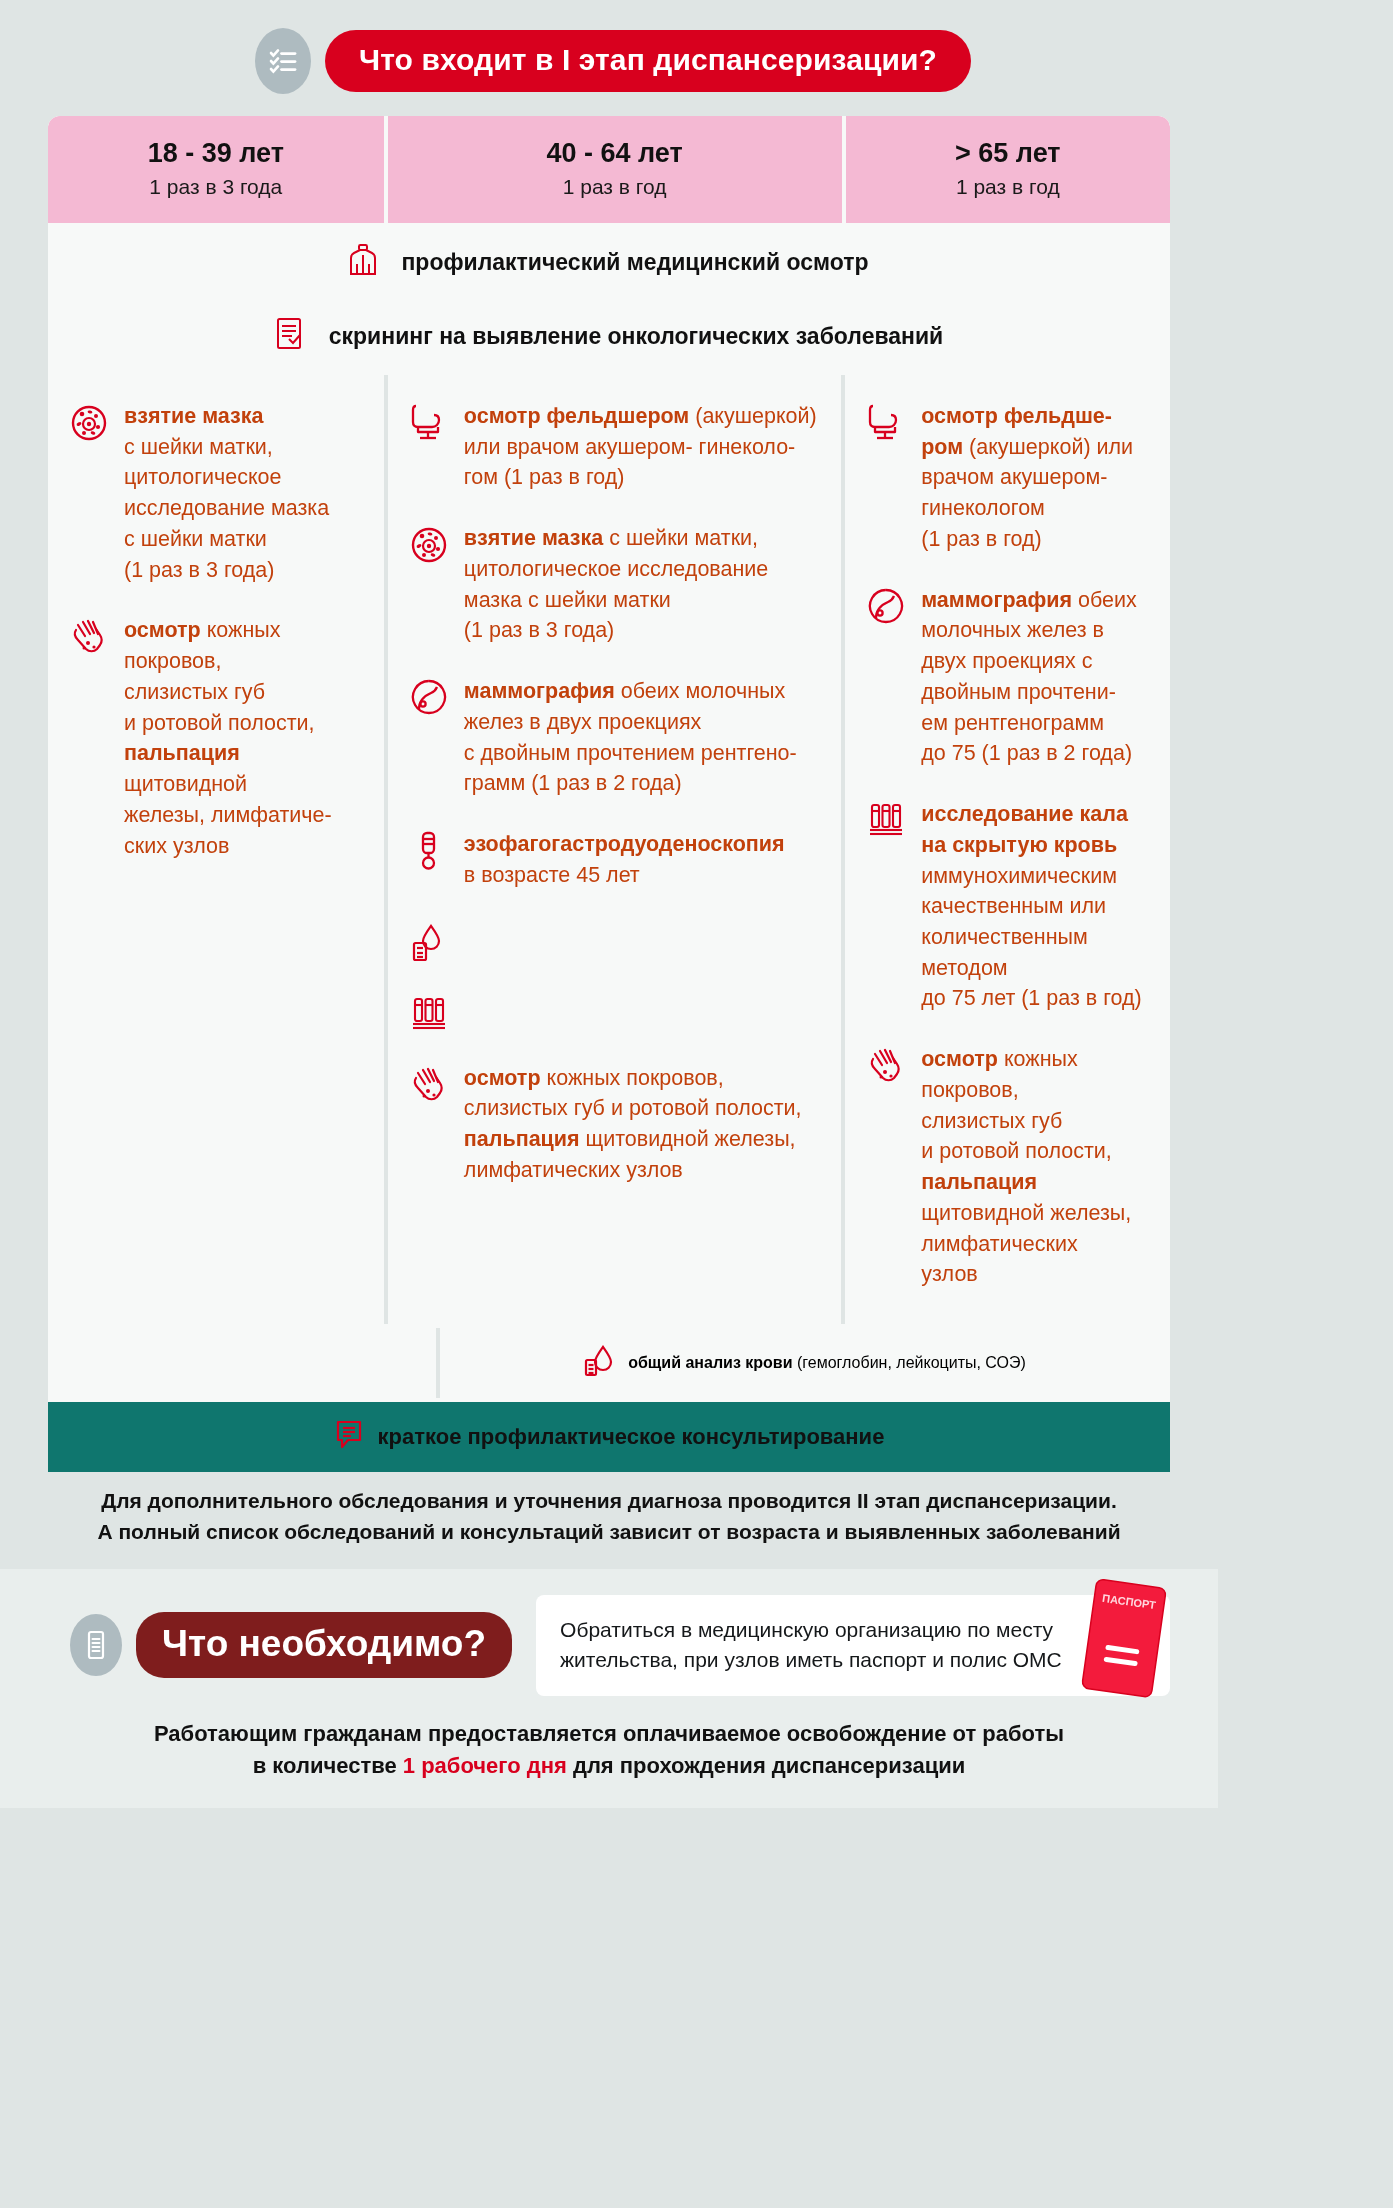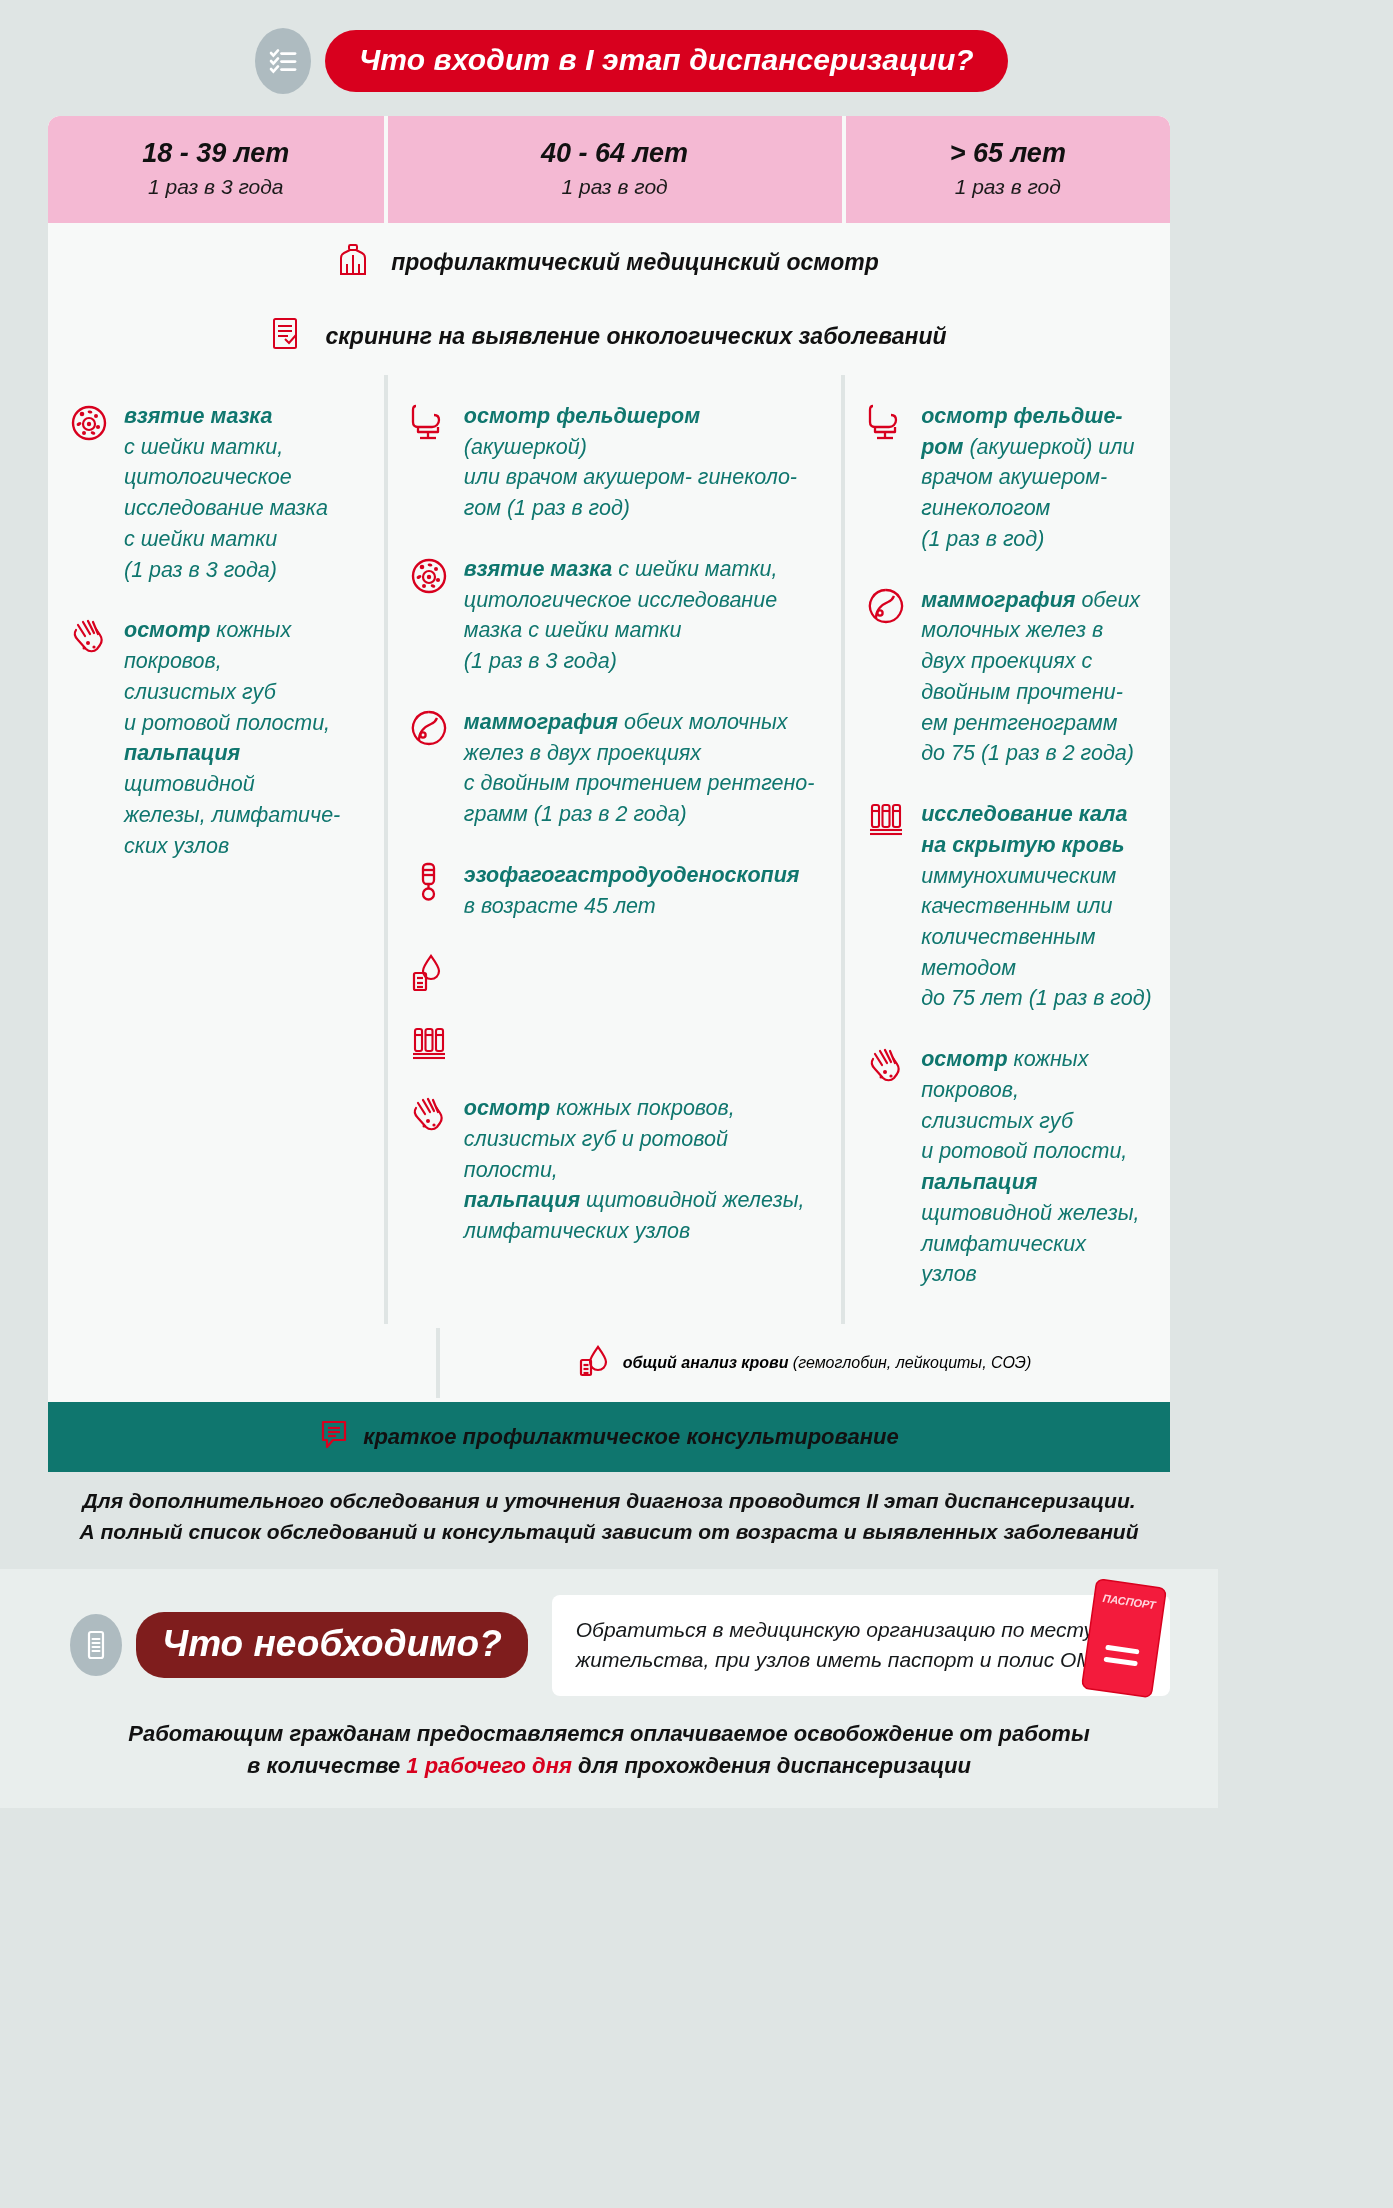--- a/index.html
+++ b/index.html
@@ -10,21 +10,20 @@
   }
   body { padding: 0; }
 
   .page {
     width: 1218px;
     min-height: 2208px;
     background: #dfe5e4;
     position: relative;
     display: flex;
     flex-direction: column;
-    font-style: italic;
   }
 
   
   .header-row {
     display: flex;
     align-items: center;
     padding: 28px 0 22px 255px;
   }
   .circle-icon {
     width: 56px; height: 66px;
@@ -112,21 +111,21 @@
   .ico {
     flex: none;
     width: 46px;
     display: flex;
     justify-content: center;
     padding-top: 2px;
   }
   .txt {
     font-size: 21.5px;
     line-height: 1.43;
-    color: #0f766e;
+    color: #c2410c;
   }
   .txt b { font-weight: bold; }
 
   
   .band {
     background: #0f766e;
     display: flex;
     align-items: center;
     justify-content: center;
     gap: 14px;

